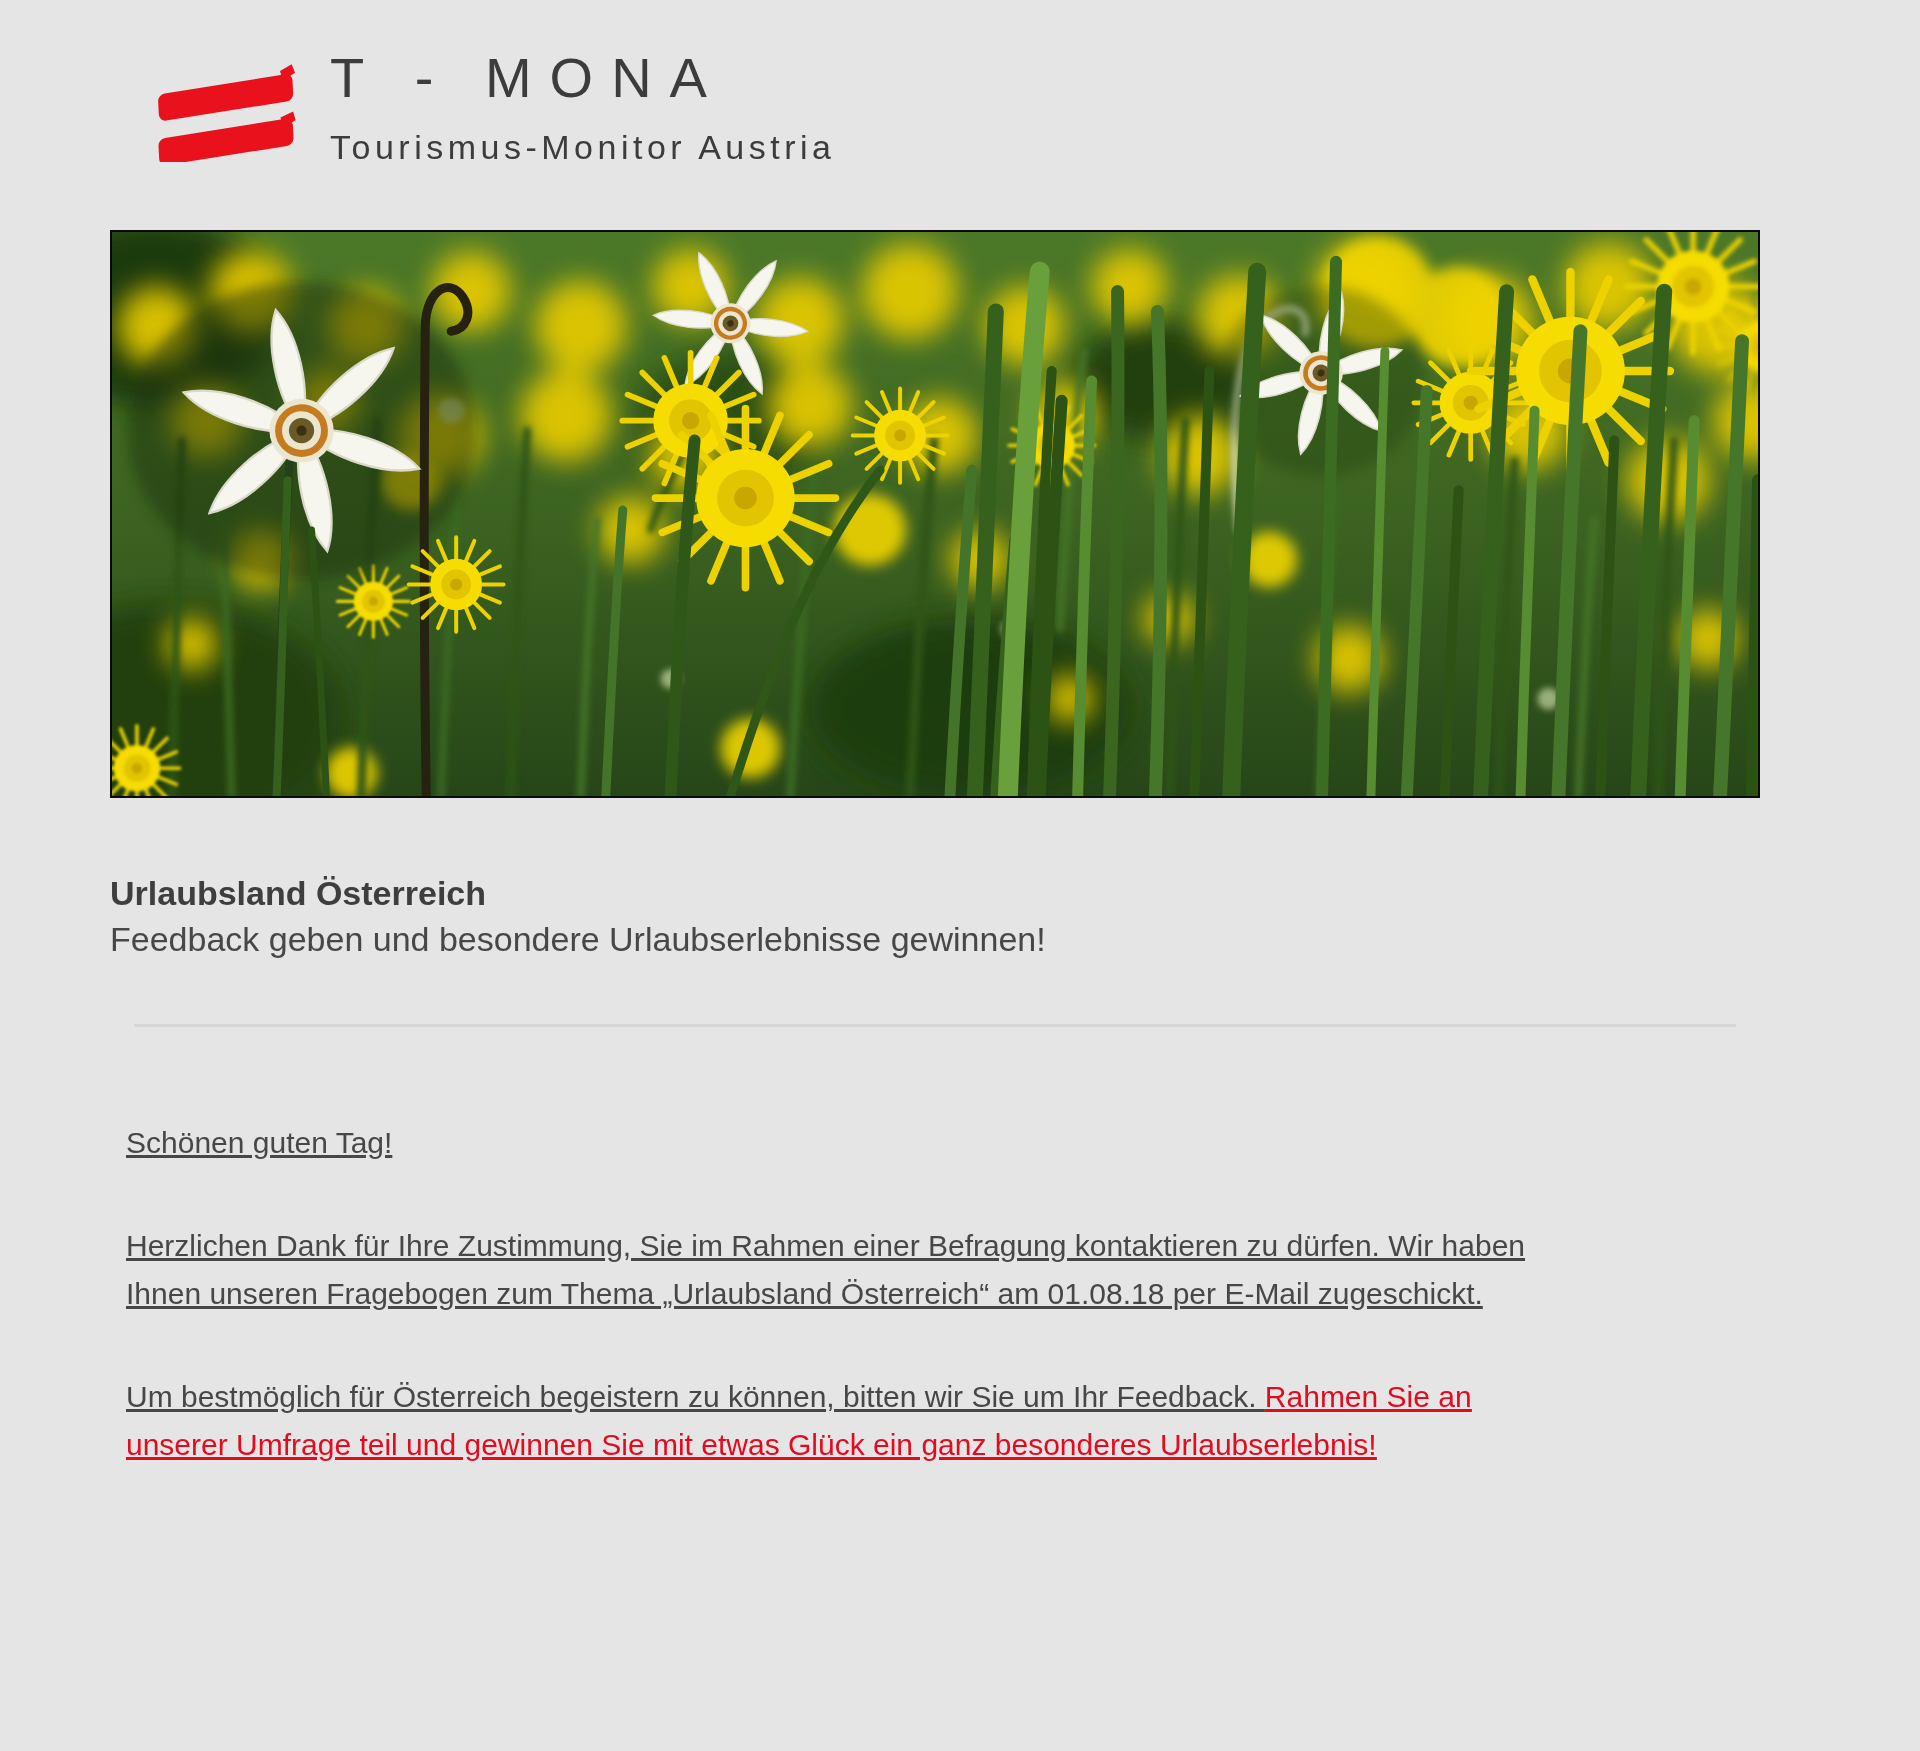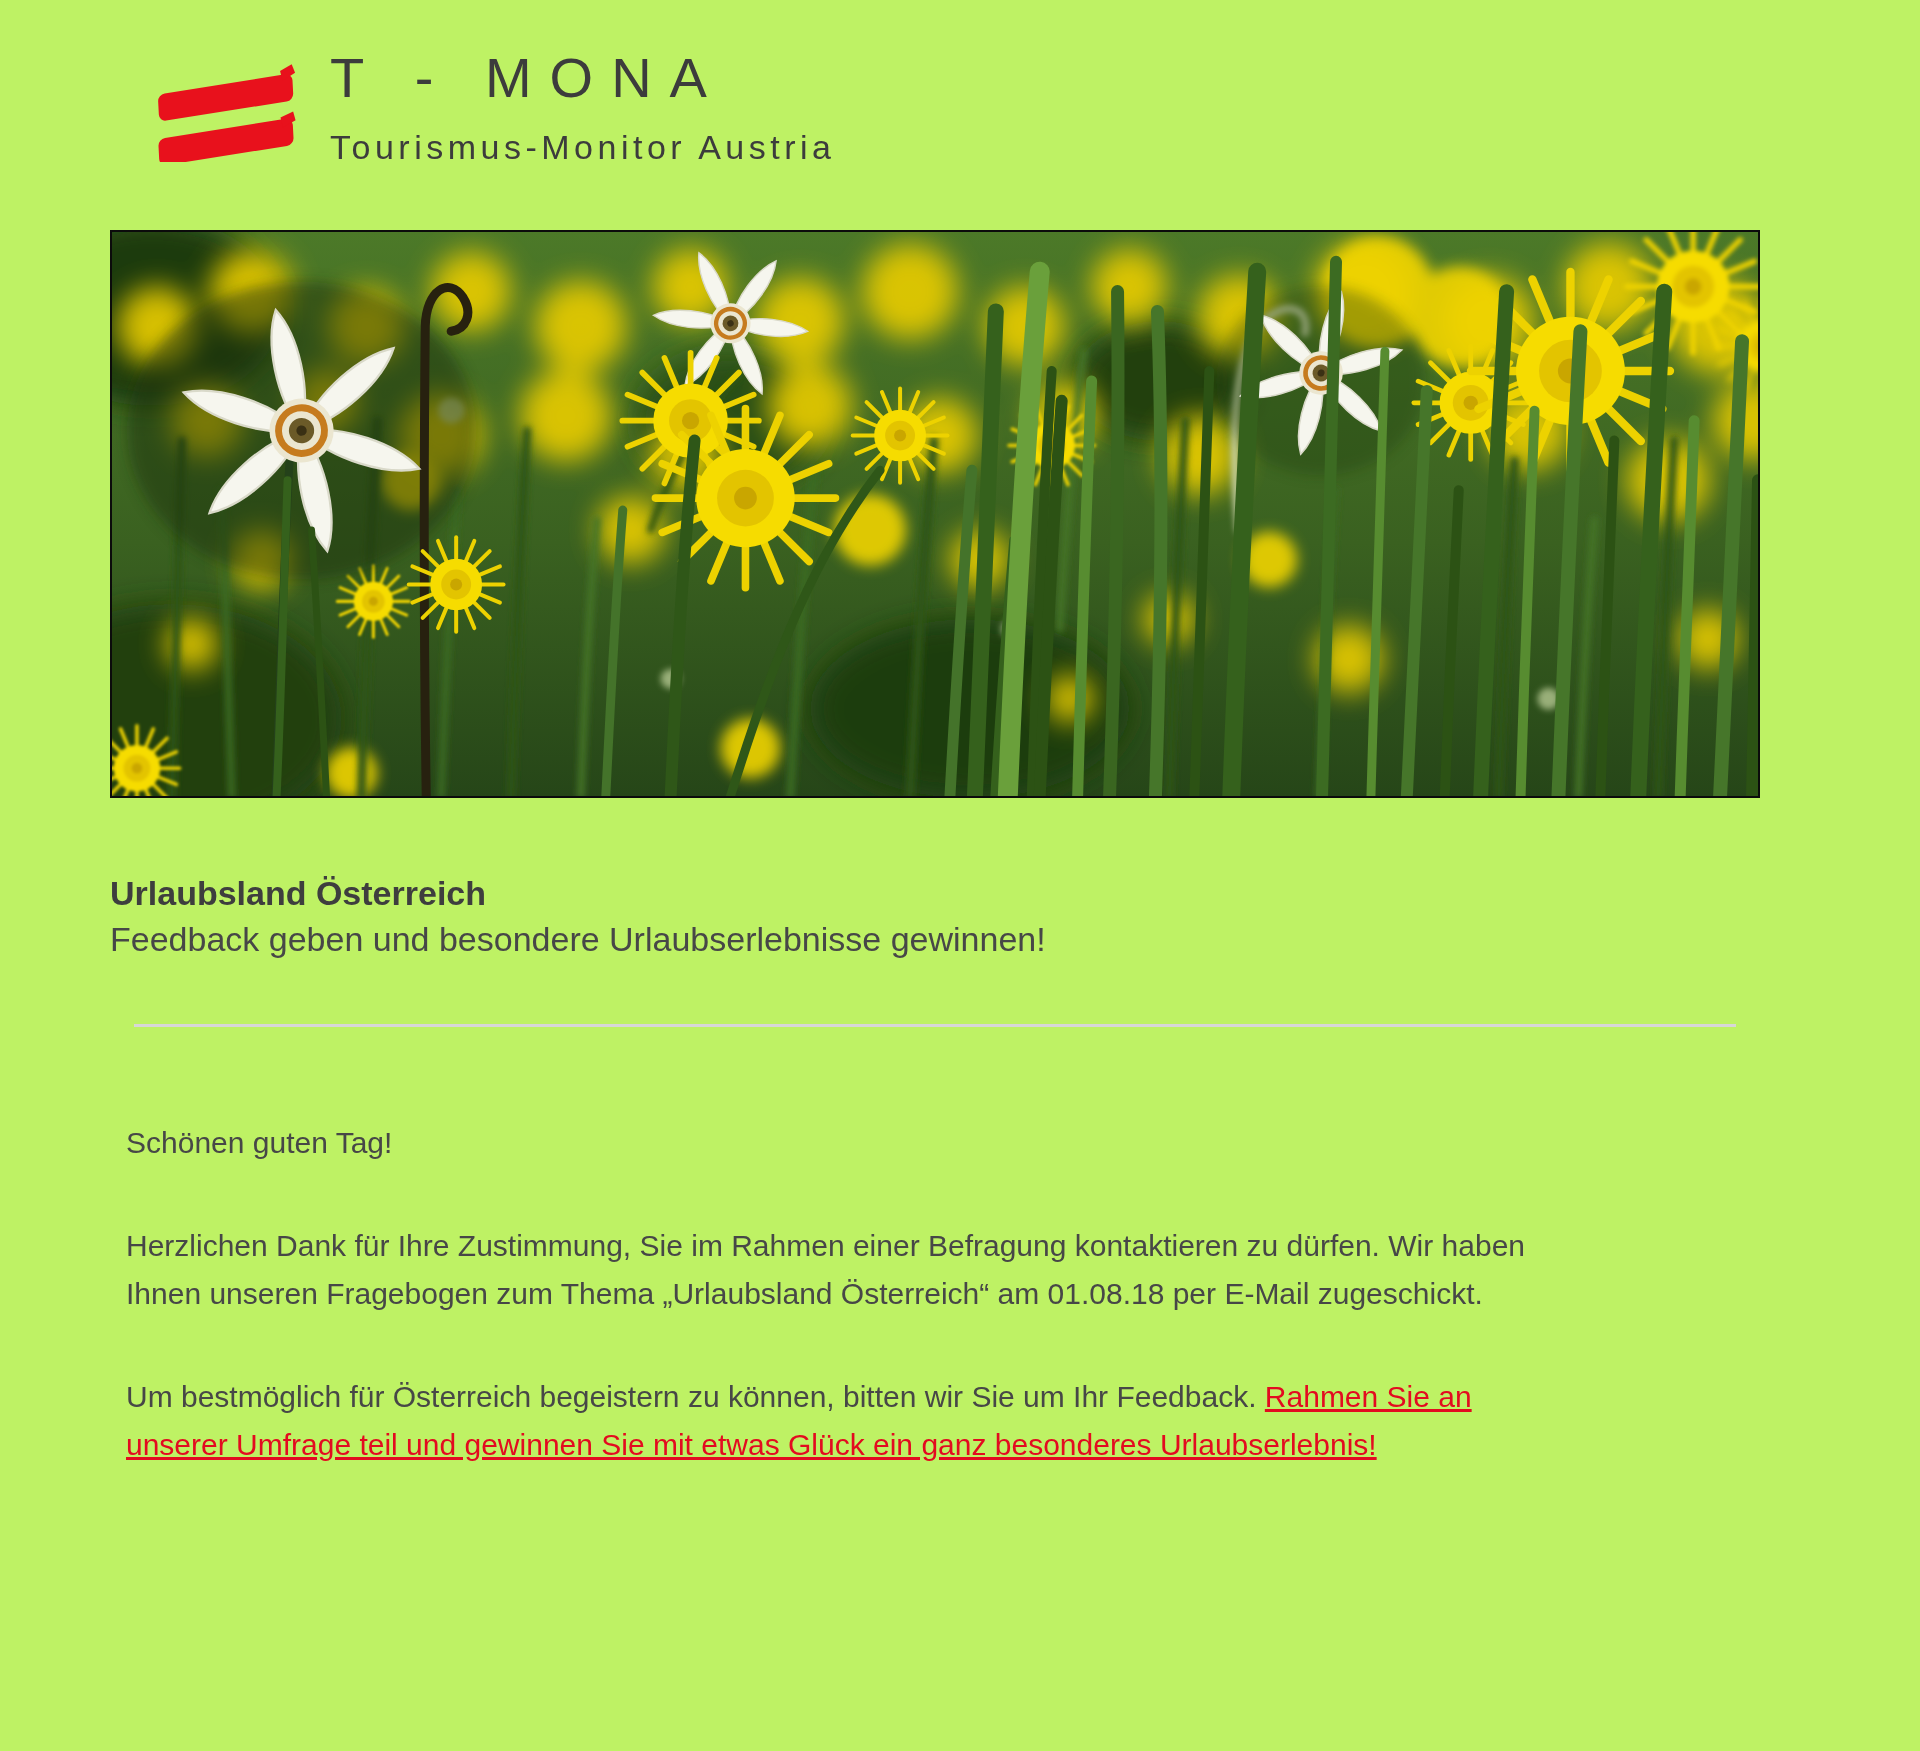--- a/index.html
+++ b/index.html
@@ -1,21 +1,21 @@
 <!DOCTYPE html>
 <html><head>
 <meta charset="utf-8">
 <style>
   html,body{margin:0;padding:0;background:#ffffff;}
   body{
     width:1920px;height:1751px;overflow:hidden;
     font-family:"Liberation Sans","DejaVu Sans",sans-serif;
     color:#474747;
   }
-  .page{width:1920px;height:1751px;background:#bef264;}
+  .page{width:1920px;height:1751px;background:#e5e5e5;}
   .container{width:1650px;margin-left:110px;}
 
   
   .logo-row{display:flex;align-items:flex-start;padding-top:46px;margin-left:40px;}
   .flag{width:152px;height:112px;flex:0 0 auto;margin-top:4px;}
   .flag svg{display:block;width:152px;height:112px;}
   .logo-text{margin-left:28px;padding-top:4px;}
   .brand{
     font-size:56px;line-height:1.0;font-weight:400;color:#3c3c3c;
     letter-spacing:18px;white-space:nowrap;
@@ -40,21 +40,21 @@
 
   
   .divider{
     border:none;height:0;
     border-top:3px solid #d7d7d7;
     margin:62px 24px 0 24px;
   }
 
   
   .content{margin-left:16px;font-size:30px;line-height:48px;color:#474747;}
-  .content p{margin:0;}
+  .content p{margin:0;text-decoration:underline;}
   .greeting{margin-top:92px !important;}
   .para{margin-top:55px !important;}
   .inline-link{color:#e30b20;text-decoration:underline;cursor:pointer;}
   .cta-row{margin-top:60px !important;}
   .cta{
     font-size:36px;font-weight:bold;color:#e30b20;
     text-decoration:underline;cursor:pointer;letter-spacing:1px;
   }
   .closing{margin-top:50px !important;}
 </style>

